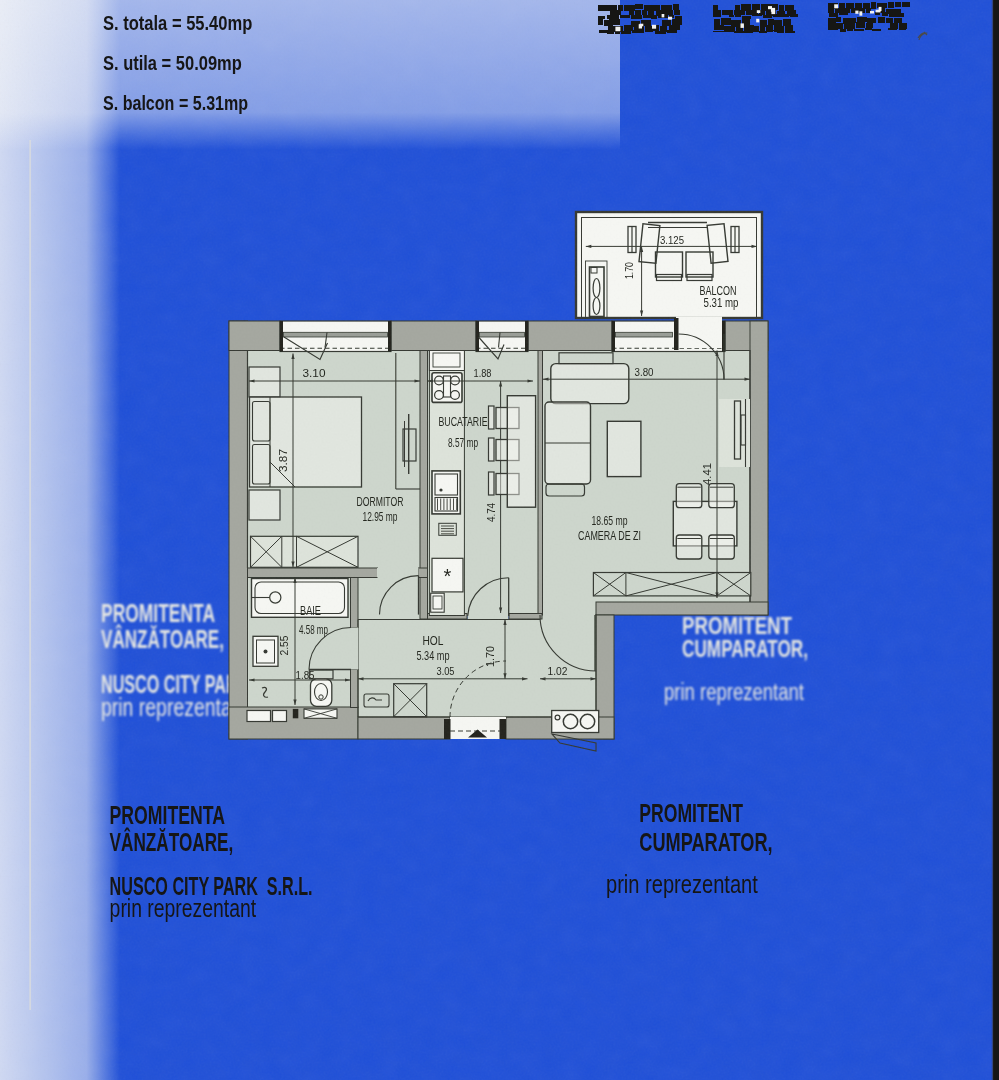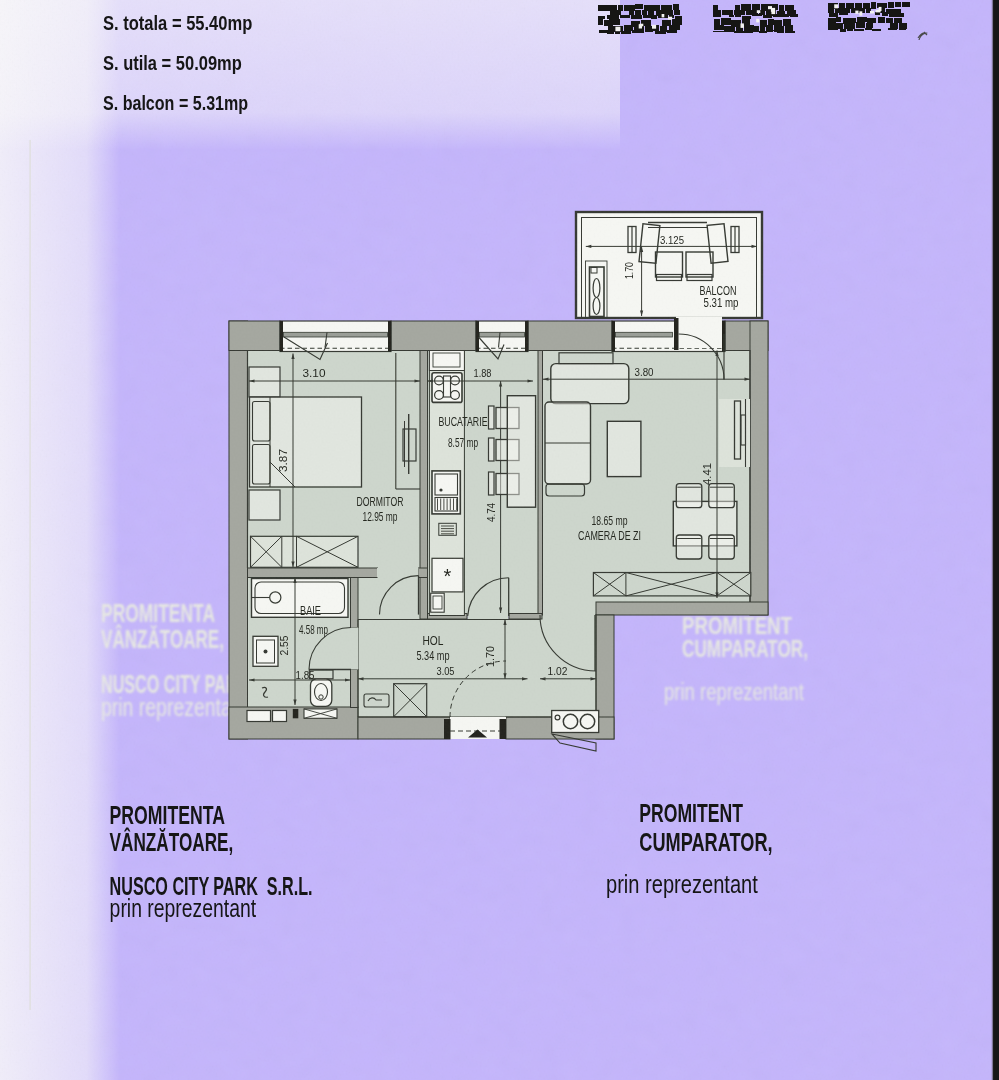--- a/index.html
+++ b/index.html
@@ -1,15 +1,15 @@
 <!DOCTYPE html>
 <html><head><meta charset="utf-8">
 <style>
   html,body{margin:0;padding:0;background:#f3f3f0;}
-  #page{position:relative;width:999px;height:1080px;background:#c4b5fd;overflow:hidden;
+  #page{position:relative;width:999px;height:1080px;background:#1d4ed8;overflow:hidden;
         font-family:"Liberation Sans",sans-serif;}
 </style></head>
 <body>
 <div id="page">
 <svg width="999" height="1080" viewBox="0 0 999 1080" style="position:absolute;left:0;top:0;">
 <defs>
 <filter id="soft" x="-2%" y="-2%" width="104%" height="104%">
           <feGaussianBlur stdDeviation="0.42"></feGaussianBlur>
         </filter>
 <filter id="gblur" x="-5%" y="-5%" width="110%" height="110%">

